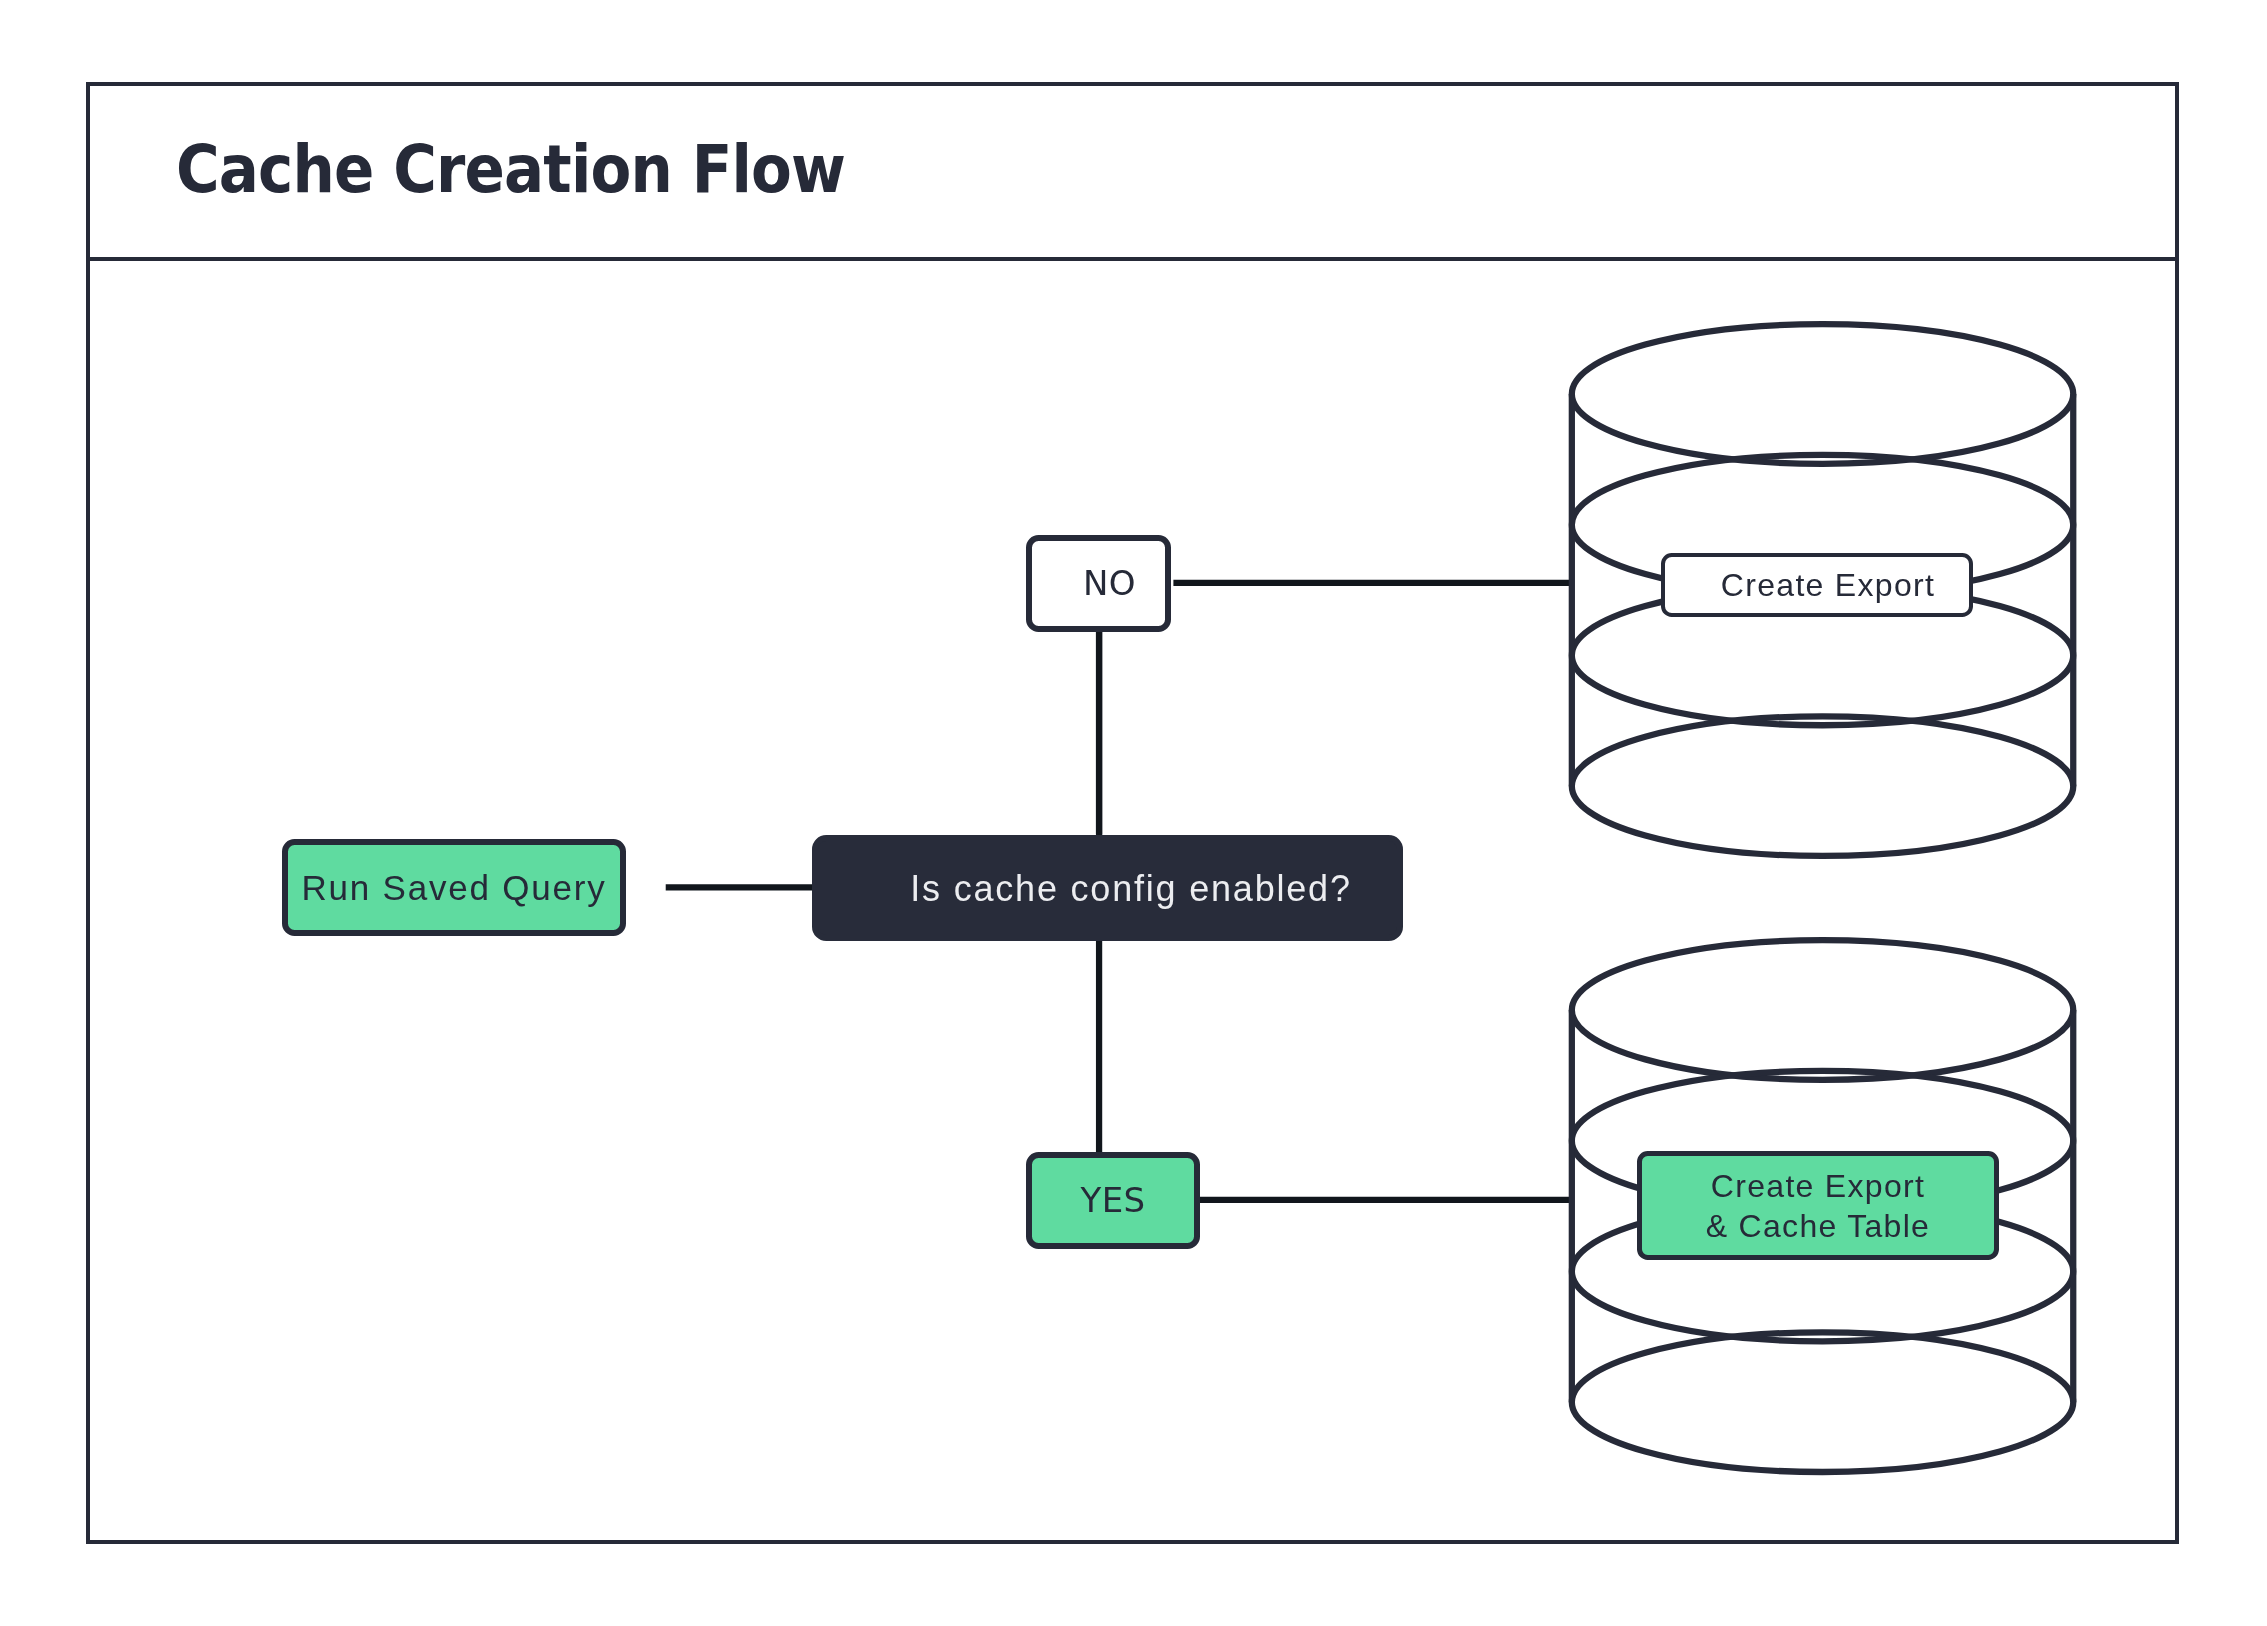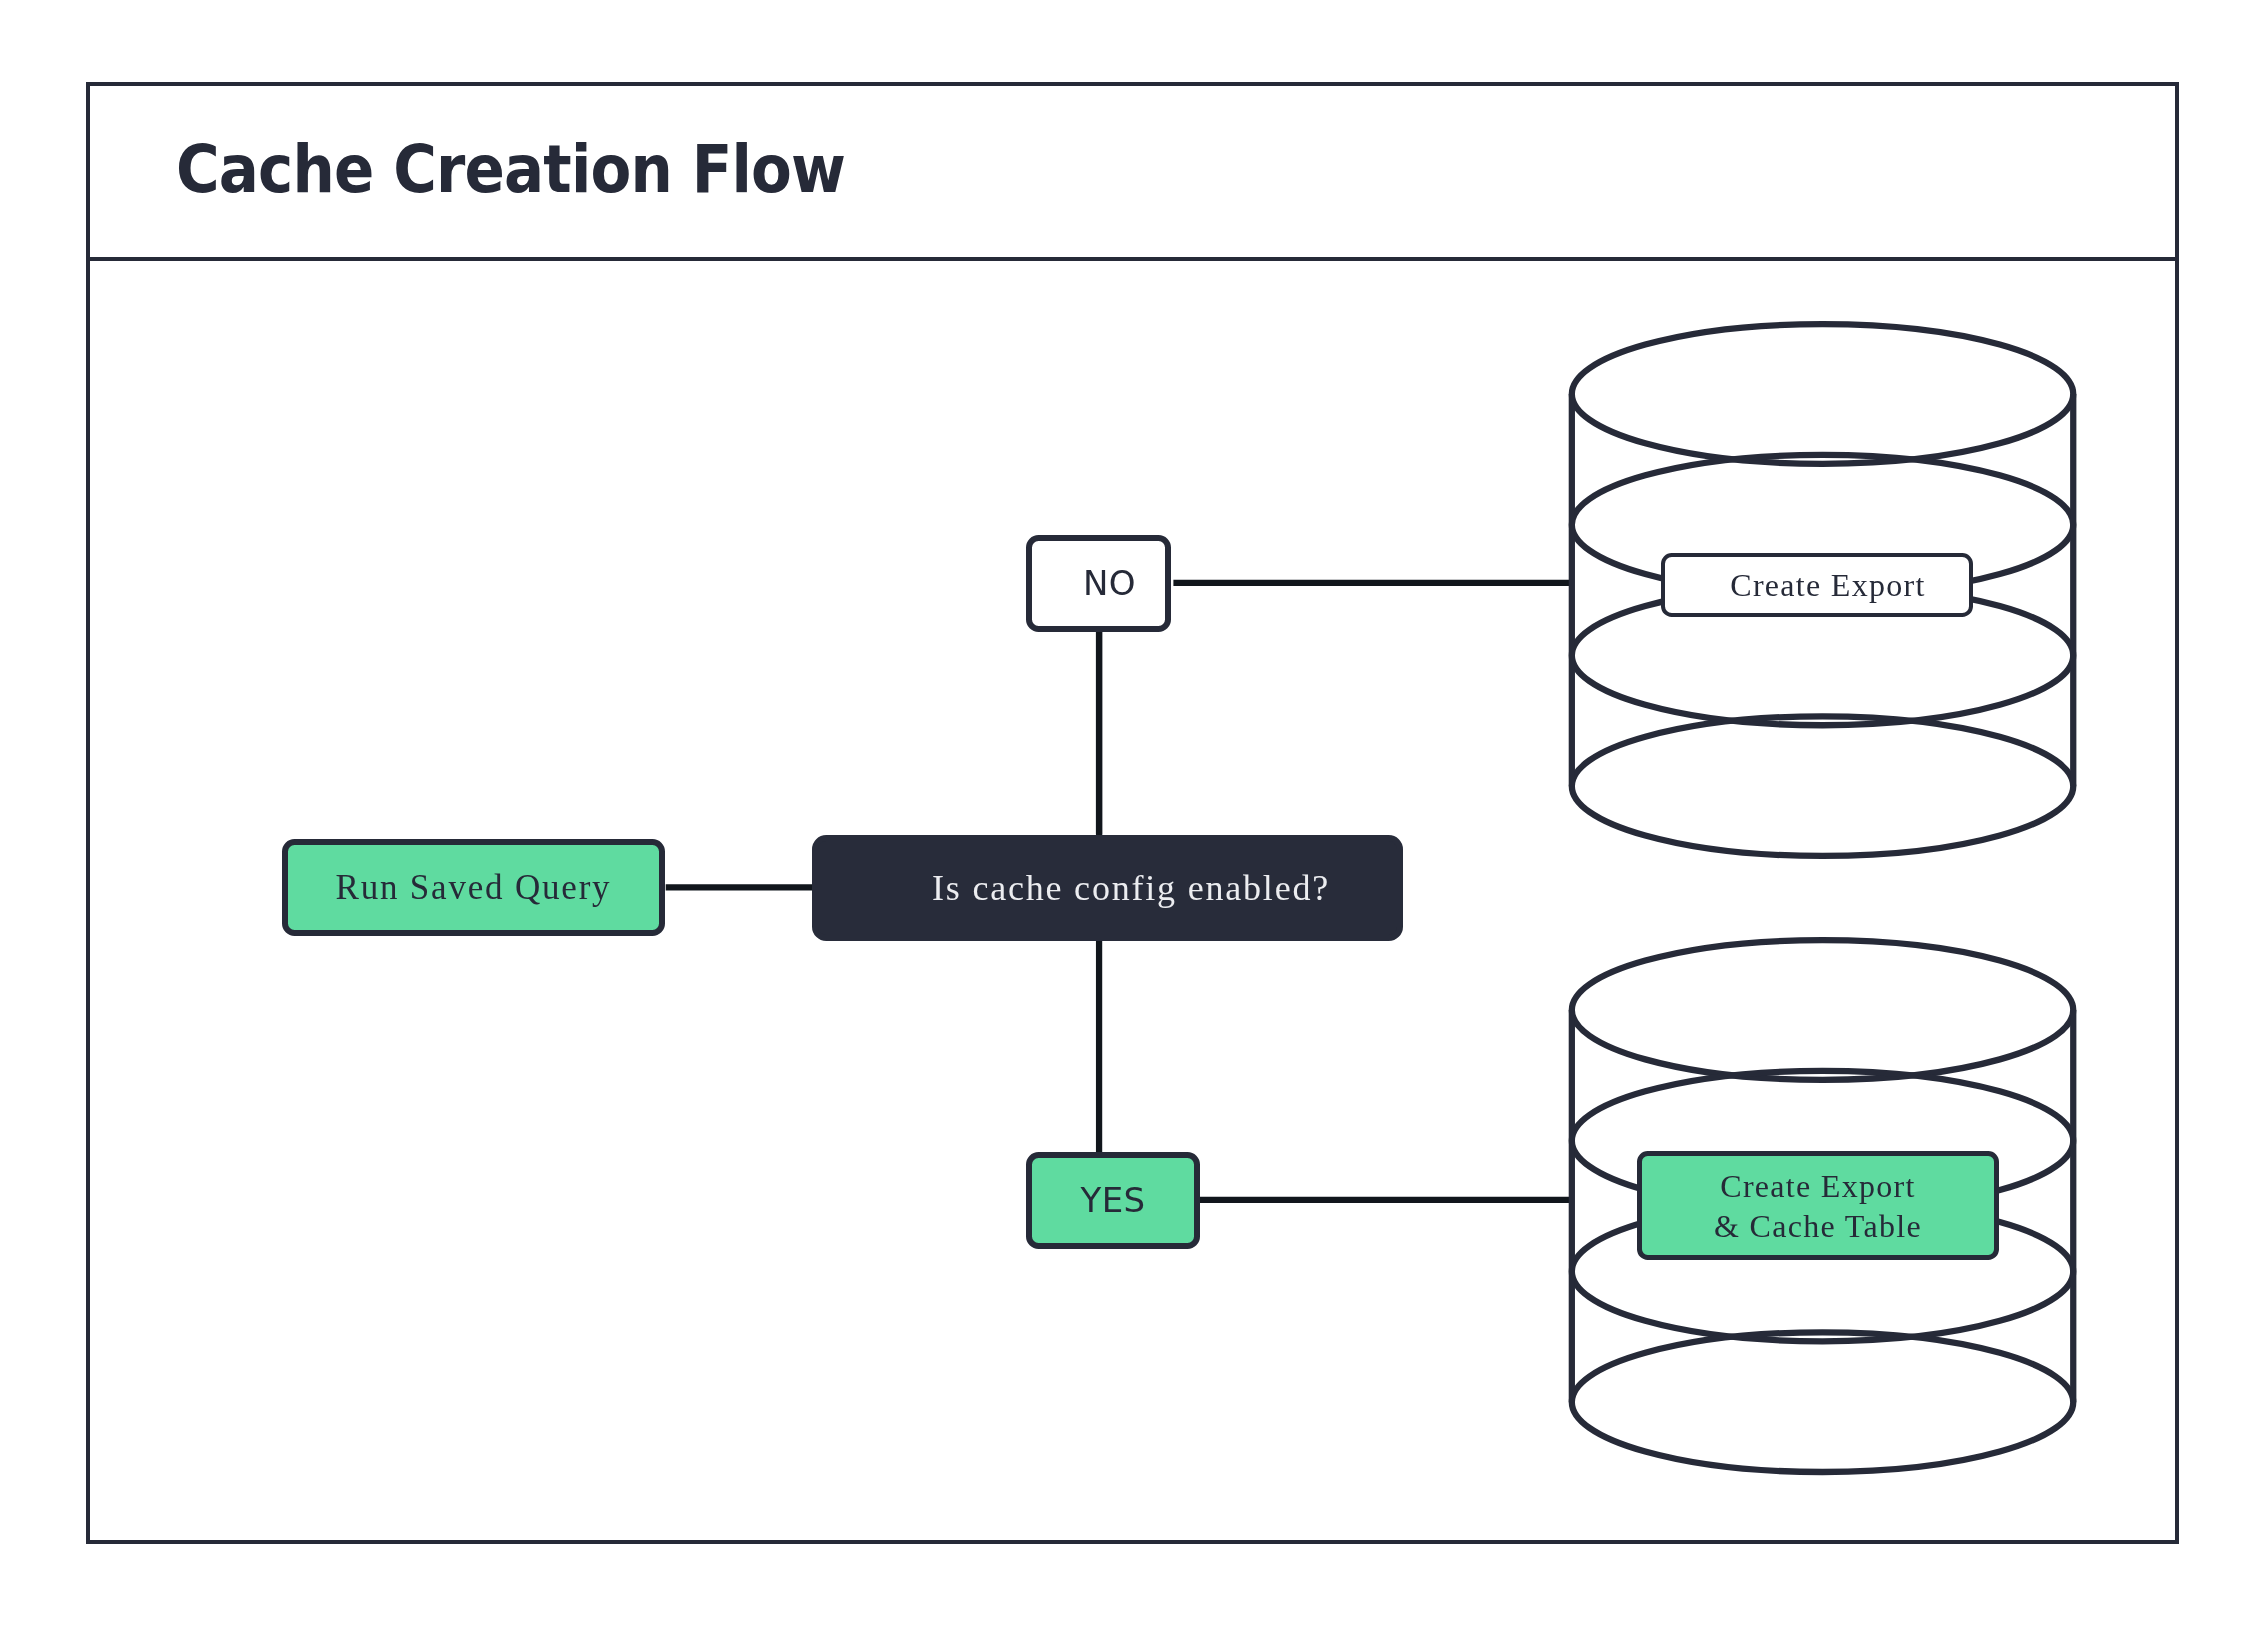--- a/index.html
+++ b/index.html
@@ -81,21 +81,21 @@
   
   .node {
     position: absolute;
     box-sizing: border-box;
     display: flex;
     align-items: center;
     justify-content: center;
     text-align: center;
     border: 6.3px solid #262A38;
     border-radius: 12.5px;
-    font-family: Liberation Serif, serif;
+    font-family: Liberation Sans, sans-serif;
     color: #262A38;
     line-height: 1.25;
     white-space: pre;
   }
   .node-green {
     background: #5FDBA0;
   }
   .node-white {
     background: #ffffff;
     padding-left: 22px;
@@ -104,21 +104,21 @@
     background: #282C3A;
     color: #ECEDF0;
     border-color: #282C3A;
     padding-left: 47px;
   }
 
   
   #node-run-saved-query {
     left: 282px;
     top: 839px;
-    width: 383px;
+    width: 344px;
     height: 97px;
     font-size: 35px;
     letter-spacing: 1.8px;
   }
   
   #node-decision {
     left: 812px;
     top: 835px;
     width: 591px;
     height: 106px;

